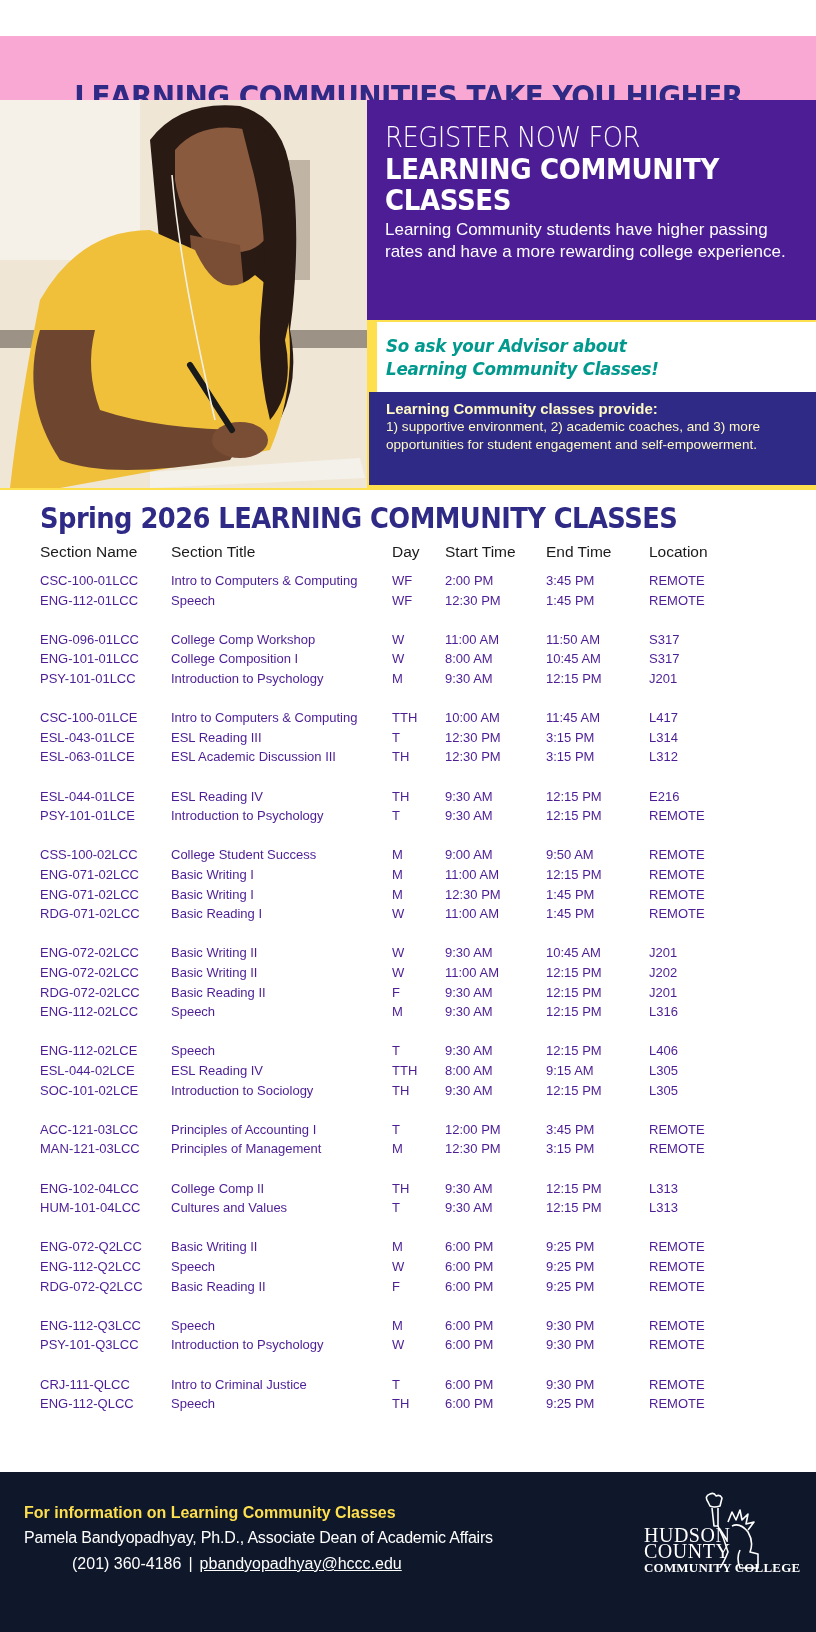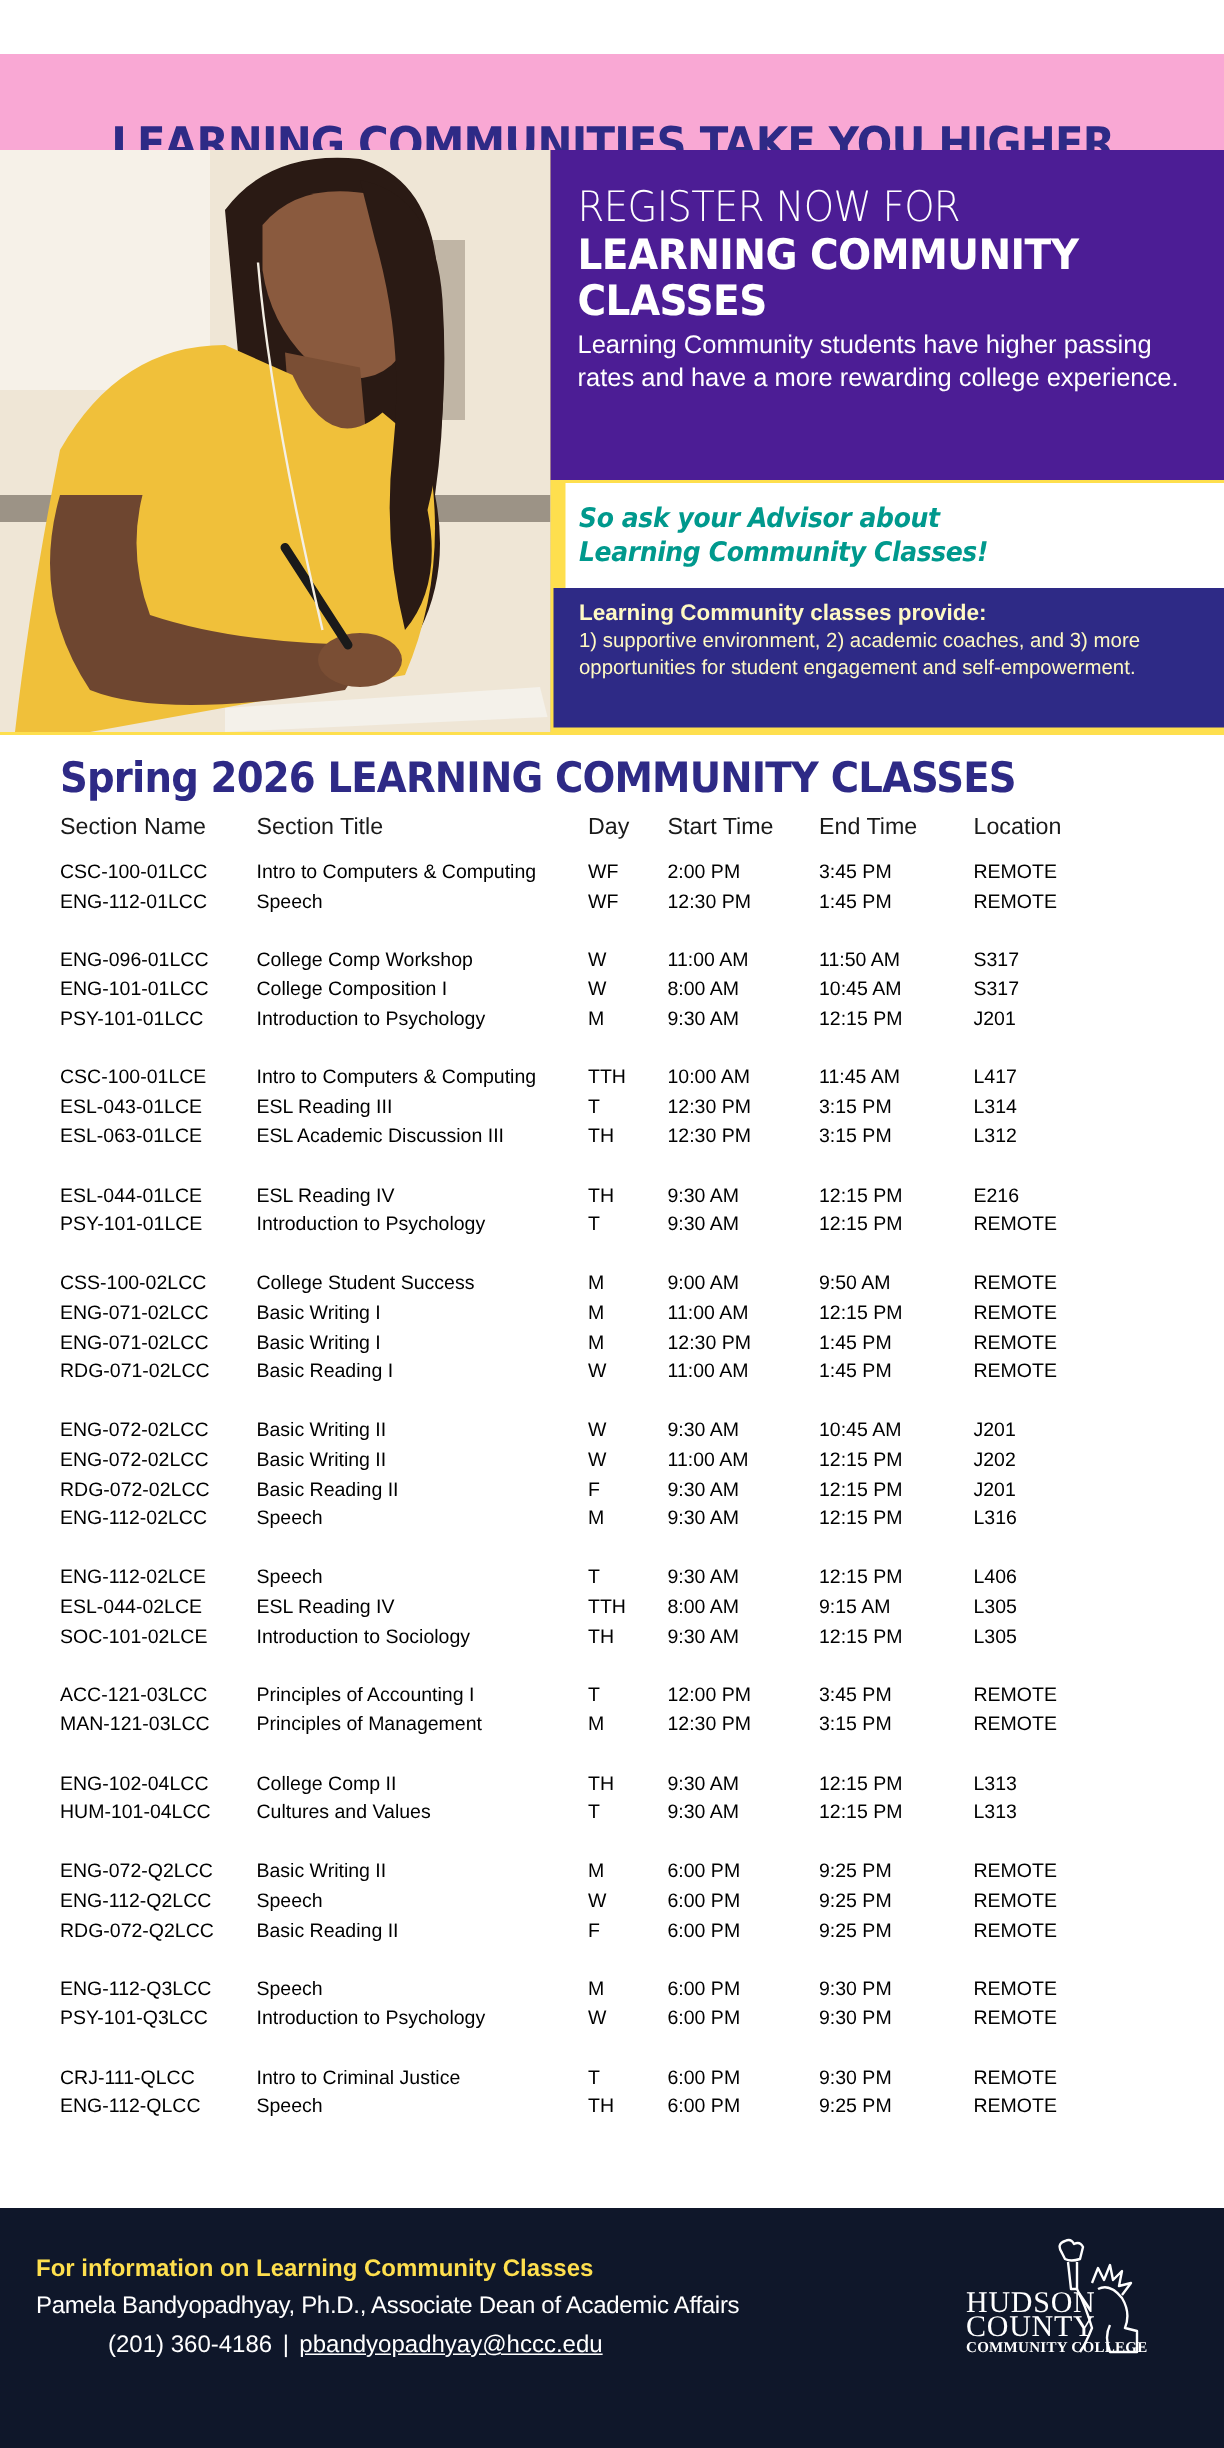--- a/index.html
+++ b/index.html
@@ -49,36 +49,36 @@
   .schedule h2 {
     position: absolute; left: 28px; top: 12px; white-space: nowrap;
     font-family: "DejaVu Sans", sans-serif; font-weight: bold; font-size: 28px;
     color: #2e2a86; letter-spacing: -0.6px; transform: scaleX(0.92); transform-origin: left;
   }
 
   .col-head { position: absolute; top: 53px; font-size: 15.5px; color: #1a1a1a; white-space: nowrap; }
   .c1 { left: 28px; } .c2 { left: 159px; } .c3 { left: 380px; } .c4 { left: 433px; } .c5 { left: 534px; } .c6 { left: 637px; }
 
   .rows { position: absolute; left: 0; top: 0; width: 816px; }
-  .row { position: absolute; left: 0; width: 687px; height: 19px; font-size: 13px; color: #000000; }
+  .row { position: absolute; left: 0; width: 687px; height: 19px; font-size: 13px; color: #4c1d95; }
   .row span { position: absolute; top: 0; white-space: nowrap; }
 
   .footer {
     position: absolute; left: 0; top: 1472px; width: 816px; height: 200px;
     background: #0f172a; color: #ffffff;
   }
   .footer .f-title { position: absolute; left: 24px; top: 32px; font-weight: bold; font-size: 16px; color: #fedf4e; }
   .footer .f-name { position: absolute; left: 24px; top: 57px; font-size: 16px; letter-spacing: -0.2px; }
   .footer .f-contact { position: absolute; left: 24px; top: 83px; font-size: 16px; white-space: nowrap; margin-left: 48px; }
   .footer .f-contact a { color: #ffffff; text-decoration: underline; }
   .footer .f-sep { margin: 0 7px; }
   .logo { position: absolute; left: 640px; top: 20px; width: 150px; height: 100px; }
   .logo .l1, .logo .l2 { position: absolute; left: 4px; font-family: "Liberation Serif", serif; font-size: 20px; letter-spacing: 0.5px; color: #fff; }
   .logo .l1 { top: 32px; } .logo .l2 { top: 48px; }
-  .logo .l3 { position: absolute; left: 4px; top: 68px; font-family: "Liberation Serif", serif; font-weight: bold; font-size: 10px; letter-spacing: 0.2px; color: #fff; white-space: nowrap; }
+  .logo .l3 { position: absolute; left: 4px; top: 68px; font-family: "Liberation Serif", serif; font-weight: bold; font-size: 13px; letter-spacing: 0.2px; color: #fff; white-space: nowrap; }
   .logo svg { position: absolute; left: 60px; top: 0; }
 </style>
 </head>
 <body>
 
 <header class="top-banner">
   <h1>LEARNING COMMUNITIES TAKE YOU HIGHER</h1>
 </header>
 
 <section class="hero">

